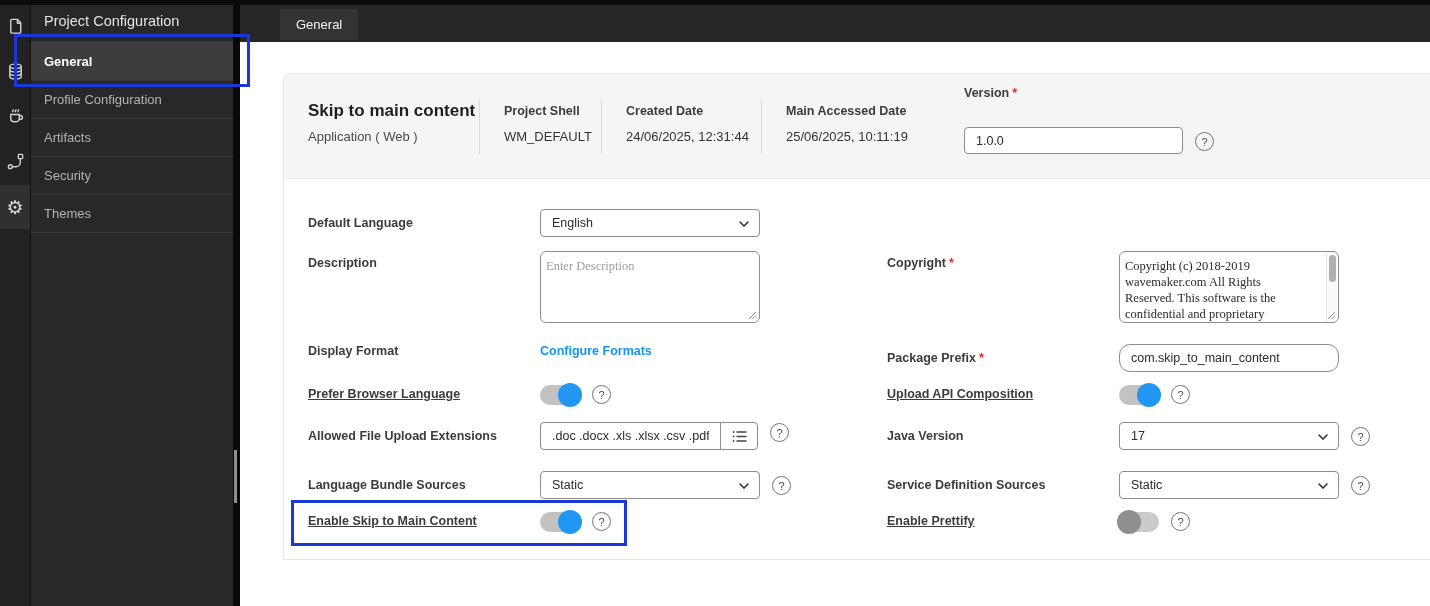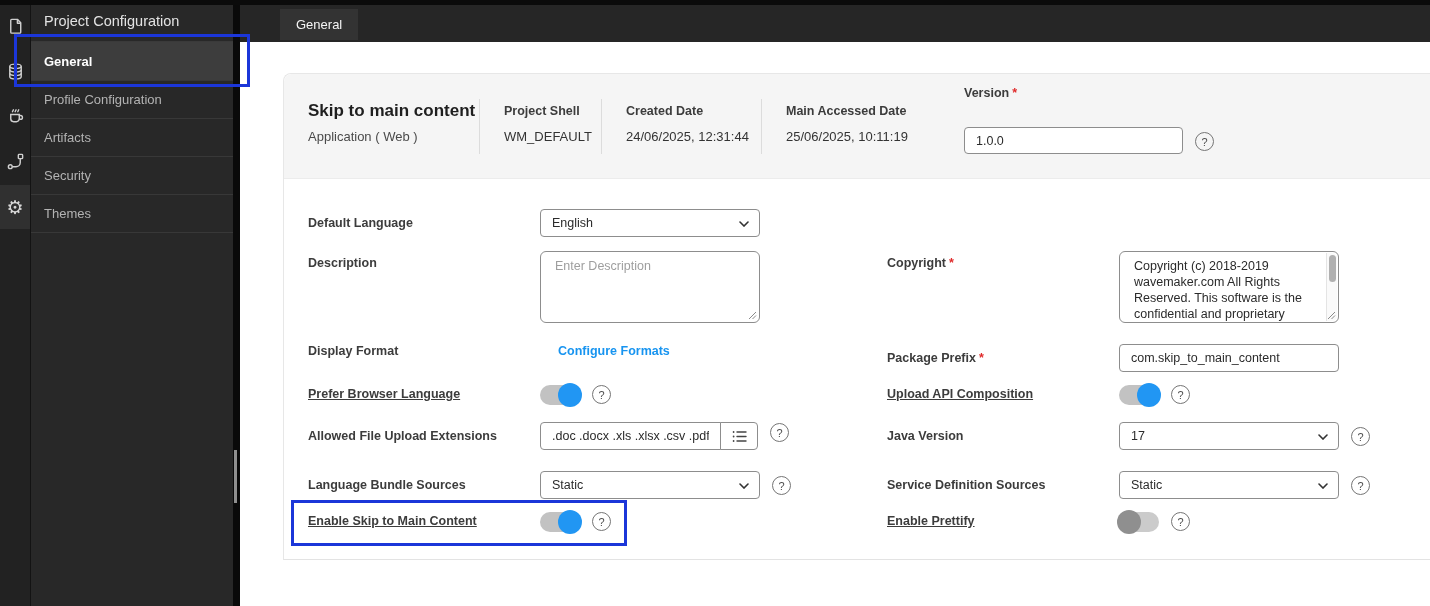--- a/index.html
+++ b/index.html
@@ -53,32 +53,32 @@
   .col-left { left:24px; }
   .col-right { left:603px; }
   .frow { position:absolute; display:flex; align-items:flex-start; }
   .flabel { width:232px; flex:none; font-size:12.5px; font-weight:700; color:#3c3c3c; padding-top:7px; }
   .pt3 .flabel { padding-top:3px;text-decoration:underline; }
   .pt0 .flabel { padding-top:0; }
   .pt5 .flabel { padding-top:5px; }
 
   .select { width:220px; height:28px; border:1px solid #8d8d8d; border-radius:4px; background:#fff; display:flex; align-items:center; padding:0 11px; font-size:12.5px; color:#2b2b2b; position:relative; cursor:pointer; }
   .select .chev { position:absolute; right:10px; top:11px; }
-  .tinput { height:28px; border:1px solid #8d8d8d; border-radius:4px; background:#fff; font-family:"Liberation Sans",sans-serif; font-size:12.5px; color:#2b2b2b; padding:0 11px; }
+  .tinput { height:28px; border:1px solid #8d8d8d; border-radius:11px; background:#fff; font-family:"Liberation Sans",sans-serif; font-size:12.5px; color:#2b2b2b; padding:0 11px; }
   .w220 { width:220px; }
   .w181 { width:181px; border-radius:4px 0 0 4px; }
 
-  .txtarea { width:220px; height:72px; border:1px solid #8d8d8d; border-radius:6px; background:#fff; position:relative; font-size:12.5px; color:#2b2b2b; padding:6px 14px; line-height:1.28; overflow:hidden; }
+  .txtarea { width:220px; height:72px; border:1px solid #8d8d8d; border-radius:6px; background:#fff; position:relative; font-size:12.5px; color:#2b2b2b; padding:6px 5px; line-height:1.28; overflow:hidden;font-family:Liberation Serif, serif; }
   .placeholder { color:#9e9e9e; }
   .resize-handle { position:absolute; right:2px; bottom:2px; }
   .ta-scroll { position:absolute; right:1px; top:1px; bottom:1px; width:11px; background:#fafafa; border-left:1px solid #e4e4e4; border-radius:0 5px 5px 0; }
   .ta-thumb { position:absolute; left:2px; top:2px; width:7px; height:27px; background:#b0b0b0; border-radius:4px; }
   .copy-text { width:188px; }
 
-  .link { font-size:12.5px; font-weight:700; color:#1794f0; cursor:pointer; padding-top:0;margin-left:18px; }
+  .link { font-size:12.5px; font-weight:700; color:#1794f0; cursor:pointer; padding-top:0; }
 
   .switch { position:relative; width:40px; height:20px; border-radius:10px; margin-top:1px; cursor:pointer; flex:none; }
   .switch.on  { background:#c2c2c2; }
   .switch.on .knob  { position:absolute; right:-2px; top:-2px; width:24px; height:24px; border-radius:50%; background:#2196f3; }
   .switch.off { background:#cbcbcb; }
   .switch.off .knob { position:absolute; left:-2px; top:-2px; width:24px; height:24px; border-radius:50%; background:#8f8f8f; }
 
   .help { width:19px; height:19px; border:1.5px solid #757575; border-radius:50%; display:flex; align-items:center; justify-content:center; font-size:11px; color:#4f4f4f; margin-left:12px; margin-top:1px; cursor:pointer; flex:none; }
   .help-mid { margin-top:5px; }
 

